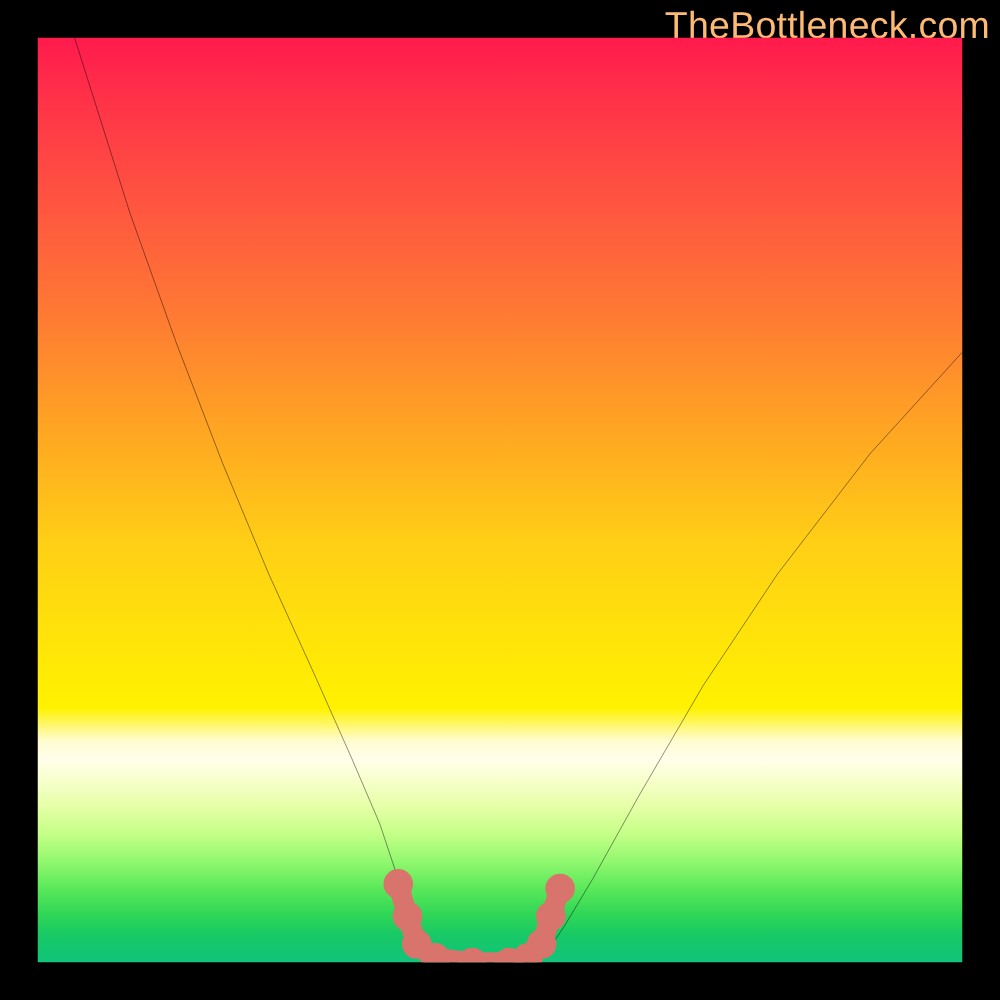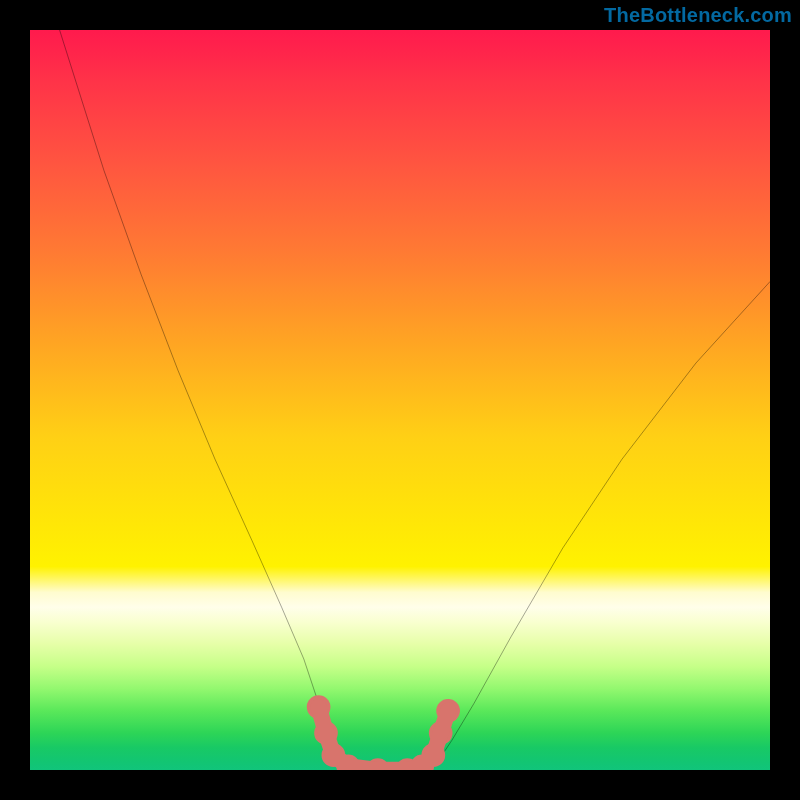--- a/index.html
+++ b/index.html
@@ -52,23 +52,23 @@
   .curve-svg {
     position: absolute;
     inset: 0;
     width: 100%;
     height: 100%;
   }
   .watermark {
     position: absolute;
     top: 4px;
     right: 8px;
-    color: #0369a1;
-    font-size: 20px;
-    font-weight: 700;
+    color: #fdba74;
+    font-size: 30px;
+    font-weight: 400;
     letter-spacing: 0.2px;
   }
 </style>
 </head>
 <body>
 
 <div class="frame">
   <div class="watermark">TheBottleneck.com</div>
 
   <div class="plot">

